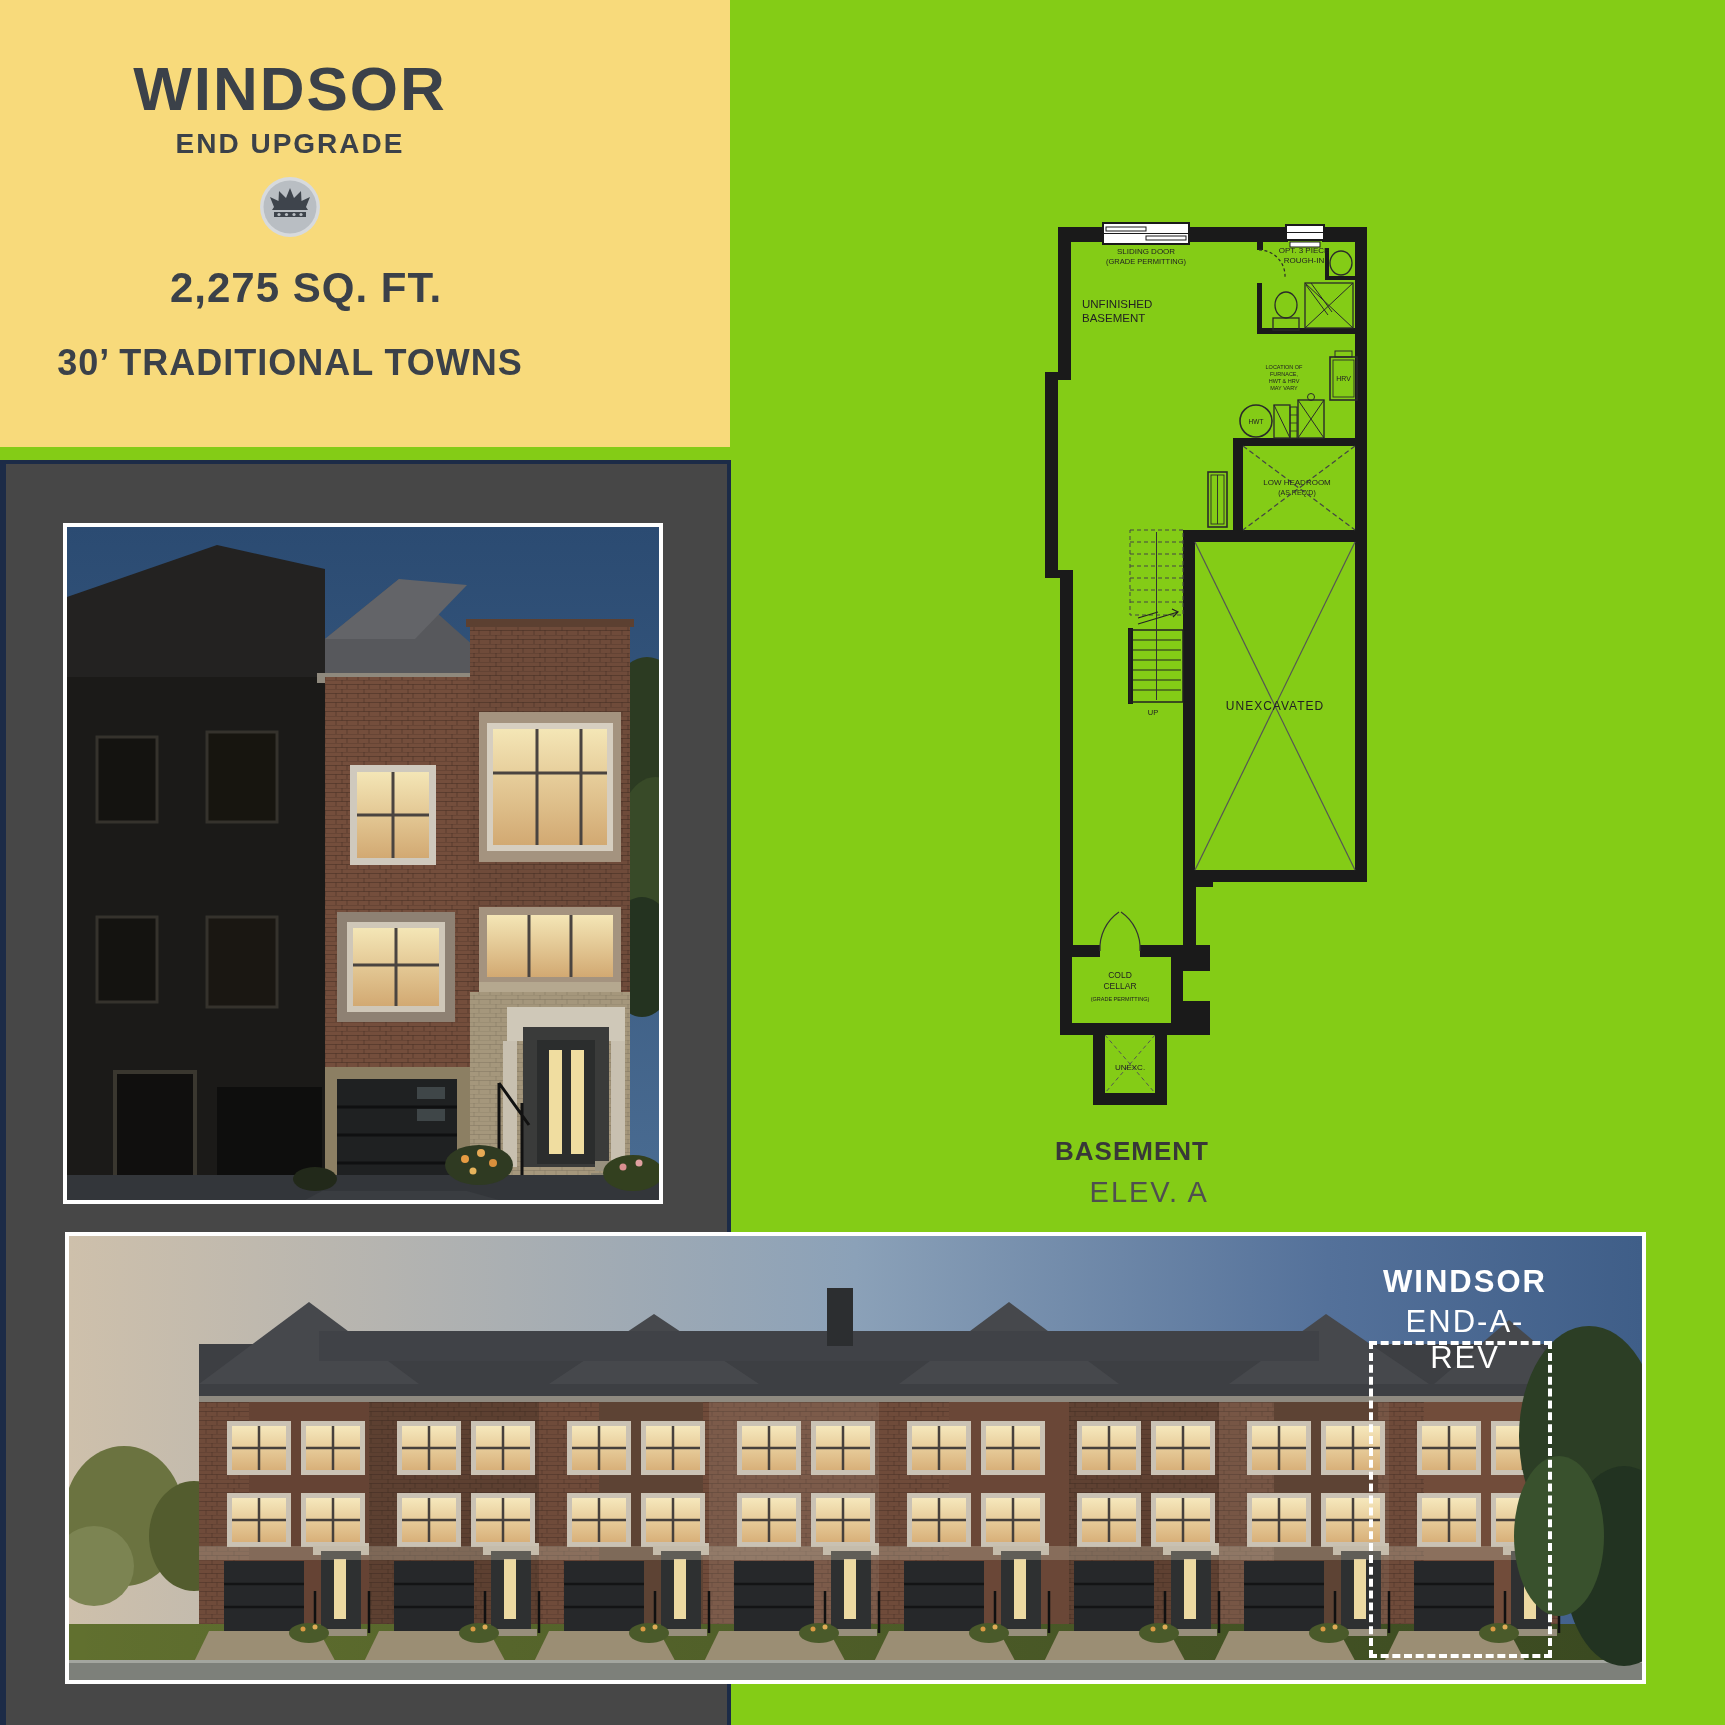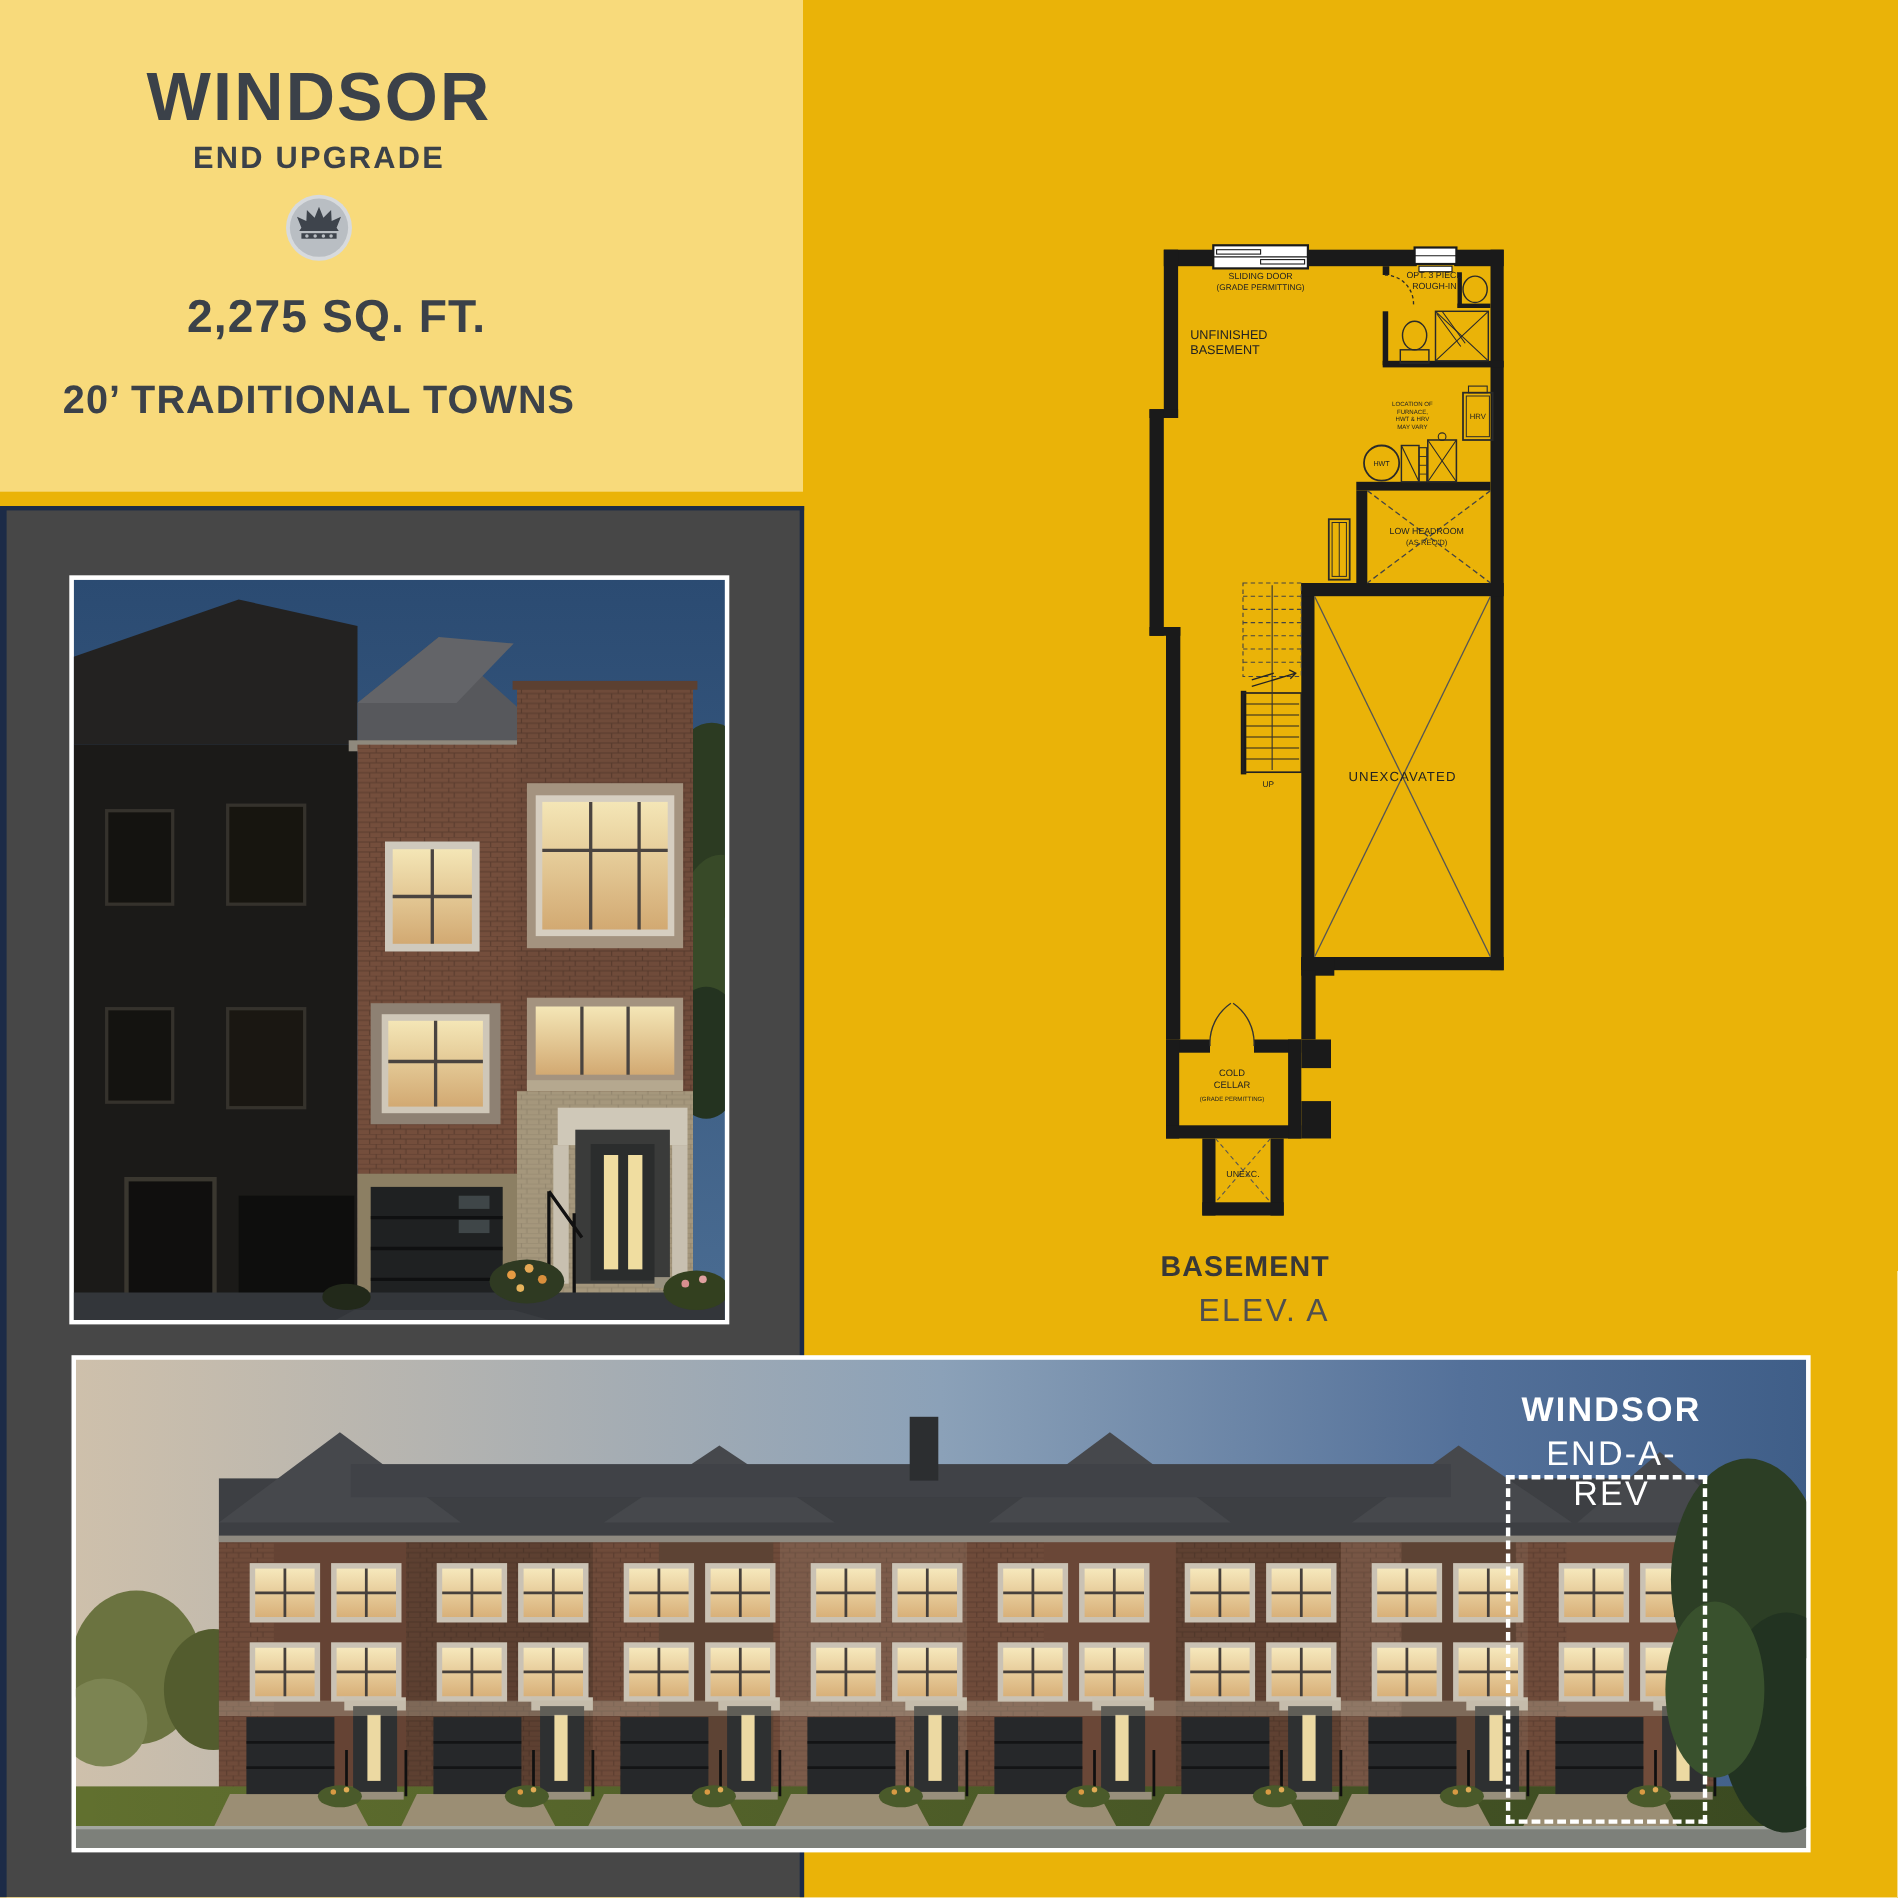--- a/index.html
+++ b/index.html
@@ -1,16 +1,16 @@
 <!DOCTYPE html>
 <html style="--banner_bg: #F8DA7B; --banner_text: #3B4149; --frame_navy: #1C2B47; --panel_gray: #474747; --highlight_white: #FFFFFF; --plan_line: #1A1A1A;"><head>
 <meta charset="utf-8">
 <style>
   html,body{margin:0;padding:0;background:#ffffff;}
-  .page{position:relative;width:1725px;height:1725px;background:#eab308;overflow:hidden;
+  .page{position:relative;width:1725px;height:1725px;background:#84cc16;overflow:hidden;
         font-family:"Liberation Sans", sans-serif;}
 
   
   .banner{position:absolute;left:0;top:0;width:730px;height:447px;background:var(--banner_bg,#F8DA7B);}
   .banner-inner{position:absolute;left:0;top:0;width:580px;text-align:center;color:var(--banner_text,#3B4149);}
   .banner-title{margin-top:58px;font-size:62px;font-weight:bold;letter-spacing:2px;line-height:1;}
   .banner-subtitle{margin-top:8px;font-size:28px;font-weight:bold;letter-spacing:2px;}
   .badge{margin:16px auto 0 auto;width:62px;height:62px;}
   .banner-area{margin-top:26px;font-size:42px;font-weight:bold;letter-spacing:1px;padding-left:32px;}
   .banner-series{margin-top:30px;font-size:36px;font-weight:bold;letter-spacing:1px;}
@@ -61,21 +61,21 @@
           <circle cx="31" cy="31" r="26.5" fill="#b9bec3"></circle>
           <path fill="#3e444c" d="M31 12 L35 22 L42 15 L42.5 25 L51 21 L47 31 L49 34 L13 34 L15 31 L11 21 L19.5 25 L20 15 L27 22 Z"></path>
           <rect x="15" y="36" width="32" height="5" fill="#3e444c"></rect>
           <circle cx="20" cy="38.5" r="1.6" fill="#b9bec3"></circle>
           <circle cx="27.5" cy="38.5" r="1.6" fill="#b9bec3"></circle>
           <circle cx="35" cy="38.5" r="1.6" fill="#b9bec3"></circle>
           <circle cx="42" cy="38.5" r="1.6" fill="#b9bec3"></circle>
         </svg>
       </div>
       <div class="banner-area">2,275 SQ. FT.</div>
-      <div class="banner-series">20’ TRADITIONAL TOWNS</div>
+      <div class="banner-series">30’ TRADITIONAL TOWNS</div>
     </div>
   </div>
 
   <div class="panel-left"></div>
 
   <div class="photo-frame">
     <svg width="592" height="673" viewBox="0 0 592 673">
       <defs>
         <linearGradient id="skyN" x1="0" y1="0" x2="0" y2="1">
           <stop offset="0" stop-color="#2b4b72"></stop>

